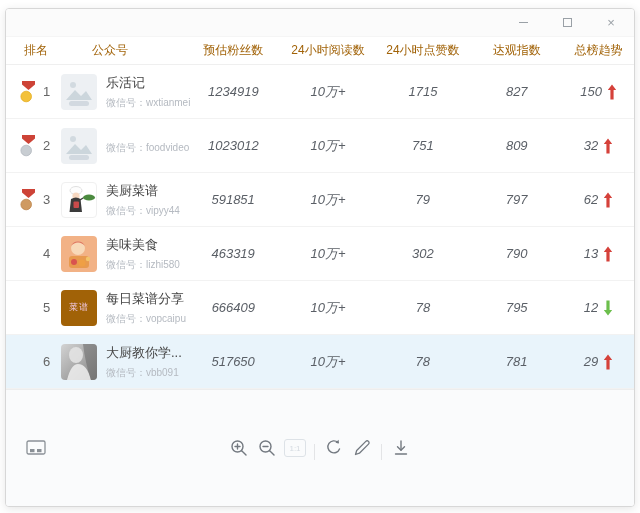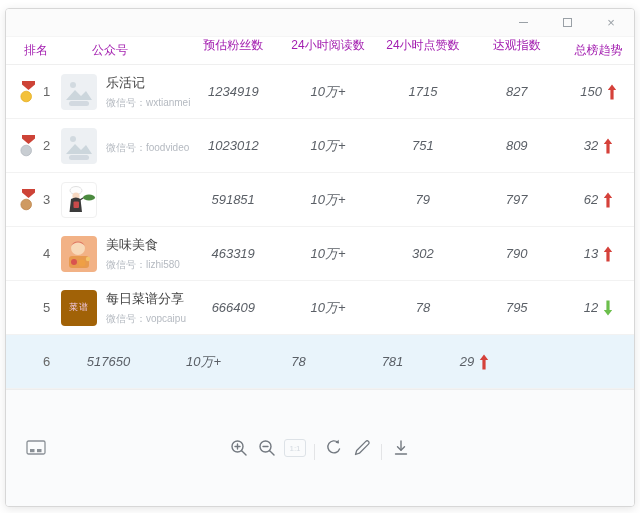--- a/index.html
+++ b/index.html
@@ -12,21 +12,21 @@
   
   .titlebar { height:27px; background:#fbfbfb; display:flex; align-items:center; justify-content:flex-end; padding-right:12px; flex:none; }
   .winctl { display:flex; align-items:center; gap:22px; }
   .ctl { width:22px; height:18px; display:flex; align-items:center; justify-content:center; cursor:default; color:#9aa0a6; font-size:13px; line-height:1; }
   .ctl .min-glyph { width:9px; height:1px; background:#9aa0a6; display:block; }
   .ctl .max-glyph { width:9px; height:9px; border:1px solid #9aa0a6; display:block; }
   
   .title-area { height:77px; display:flex; align-items:center; justify-content:center; flex:none; }
   .page-title { font-size:17px; font-weight:bold; color:#333; letter-spacing:1px; }
   
-  .thead { display:flex; height:29px; font-size:12px; color:#a21caf; border-top:1px solid #f5f5f5; border-bottom:1px solid #efefef; flex:none; }
+  .thead { display:flex; align-items:center; height:29px; font-size:12px; color:#a16207; border-top:1px solid #f5f5f5; border-bottom:1px solid #efefef; flex:none; }
   .trow  { display:flex; align-items:center; height:54px; font-size:13px; color:#555; border-bottom:1px solid #f2f2f2; flex:none; background:#fff; }
   .trow.selected { background:#e9f4fb; }
   .c1 { width:55px;  padding-left:14px; display:flex; align-items:center; gap:6px; }
   .c2 { width:125px; display:flex; align-items:center; gap:9px; }
   .c3 { width:95px;  text-align:center; }
   .c4 { width:95px;  text-align:center; }
   .c5 { width:95px;  text-align:center; }
   .c6 { width:93px;  text-align:center; }
   .c7 { width:71px;  display:flex; align-items:center; justify-content:center; gap:5px; }
   .thead .c1 { padding-left:18px; }
@@ -170,20 +170,24 @@
       <span class="avatar av-chef">
         <svg width="36" height="36" viewBox="0 0 36 36">
             <ellipse cx="14" cy="7.5" rx="6" ry="4" fill="#fdfdfd" stroke="#d8d8d8" stroke-width="0.8"></ellipse>
             <circle cx="14" cy="13" r="3.6" fill="#f6d7c0"></circle>
             <path d="M9 16 q5 -3 9.5 0 l1.5 13 h-12.5 Z" fill="#3b3b3b"></path>
             <rect x="11.5" y="18.5" width="5.5" height="6.5" rx="1" fill="#c94b4b"></rect>
             <ellipse cx="27" cy="14.5" rx="6" ry="3" fill="#4b8a3f"></ellipse>
             <line x1="21" y1="15" x2="18" y2="17" stroke="#3b3b3b" stroke-width="1.4"></line>
           </svg>
       </span>
+      <div>
+        <div class="acct-name">美厨菜谱</div>
+        <div class="acct-id"><span>微信号：</span><span>vipyy44</span></div>
+      </div>
     </div>
     <div class="c3 num">591851</div>
     <div class="c4 num">10万+</div>
     <div class="c5 num">79</div>
     <div class="c6 num">797</div>
     <div class="c7">
       <span class="num">62</span>
       <svg class="trend-arrow" viewBox="0 0 10 16">
           <path class="arrow-up" d="M5 0.5 L9.2 6 H6.6 V15.5 H3.4 V6 H0.8 Z" fill="#d5413a"></path>
         </svg>
@@ -247,20 +251,33 @@
           <path class="arrow-down" d="M5 15.5 L0.8 10 H3.4 V0.5 H6.6 V10 H9.2 Z" fill="#6cbf4c"></path>
         </svg>
     </div>
   </div>
 
   <div class="trow selected">
     <div class="c1">
       <span class="medal empty"></span>
       <span class="rank-num">6</span>
     </div>
+    <div class="c2">
+      <span class="avatar av-photo">
+        <svg width="36" height="36" viewBox="0 0 36 36">
+            <ellipse cx="15" cy="11" rx="7" ry="8" fill="#e3e3e3" opacity="0.9"></ellipse>
+            <path d="M6 36 Q10 20 17 20 Q26 20 30 36 Z" fill="#efefef" opacity="0.85"></path>
+            <path d="M22 0 h14 v36 h-6 Q24 18 22 0Z" fill="#6f6f6f" opacity="0.6"></path>
+          </svg>
+      </span>
+      <div>
+        <div class="acct-name">大厨教你学...</div>
+        <div class="acct-id"><span>微信号：</span><span>vbb091</span></div>
+      </div>
+    </div>
     <div class="c3 num">517650</div>
     <div class="c4 num">10万+</div>
     <div class="c5 num">78</div>
     <div class="c6 num">781</div>
     <div class="c7">
       <span class="num">29</span>
       <svg class="trend-arrow" viewBox="0 0 10 16">
           <path class="arrow-up" d="M5 0.5 L9.2 6 H6.6 V15.5 H3.4 V6 H0.8 Z" fill="#d5413a"></path>
         </svg>
     </div>

